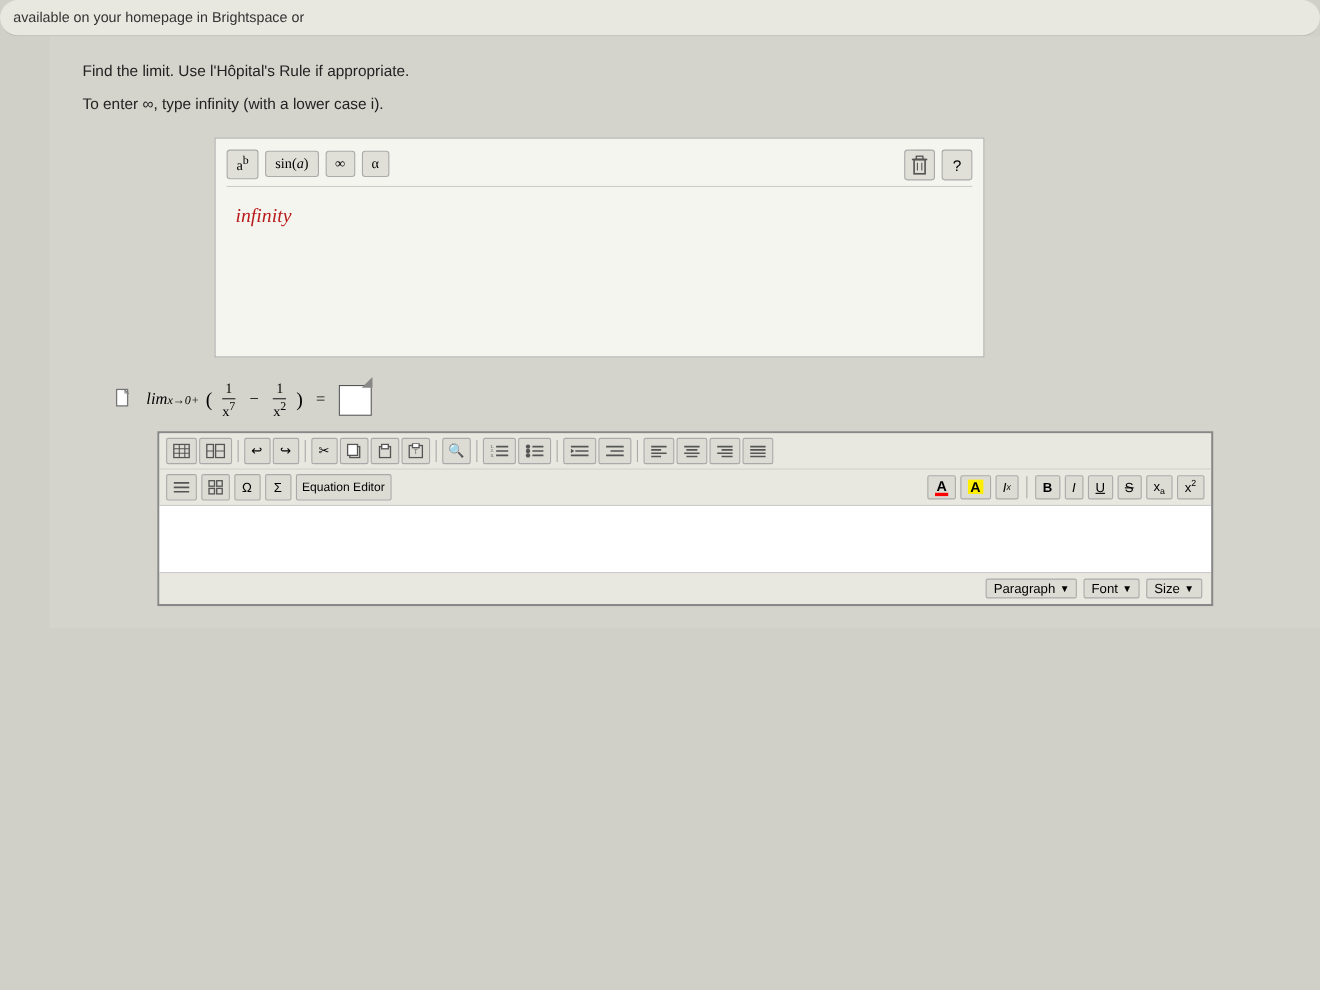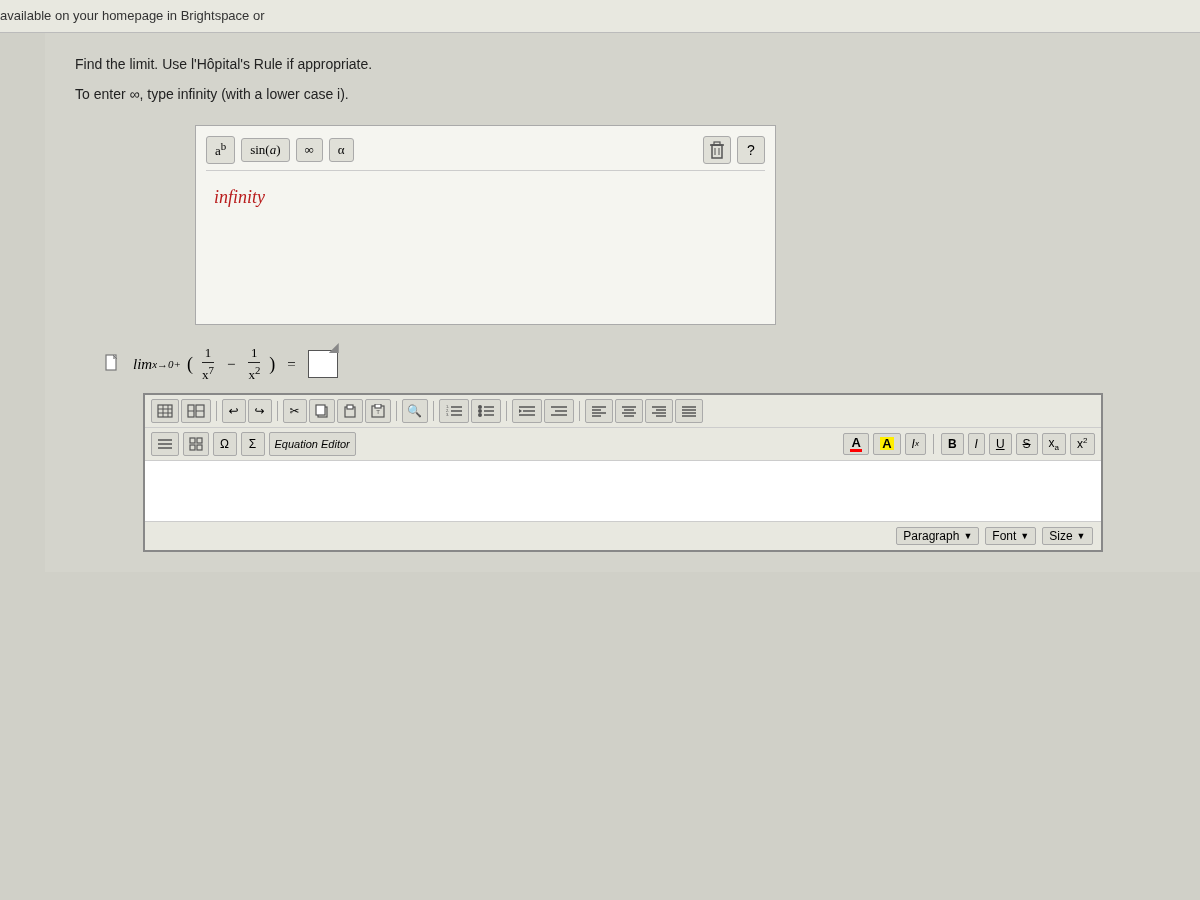--- a/index.html
+++ b/index.html
@@ -9,45 +9,46 @@
       background: #d0d0c8;
       width: 1200px;
       height: 900px;
       overflow: hidden;
       position: relative;
     }
 
     .top-bar {
       background: #e8e8e0;
       border-bottom: 1px solid #bbb;
-      padding: 6px 0;
+      padding: 6px 12px;
       font-size: 13px;
       color: #333;
       line-height: 1.5;
+      border-radius: 21px;
     }
 
     .main-content {
       padding: 20px 30px;
       background: #d4d4cc;
       margin-left: 45px;
     }
 
     .instructions {
       font-size: 14px;
       color: #222;
       margin-bottom: 8px;
       line-height: 1.6;
     }
 
     .math-input-area {
       background: #f5f5f0;
       border: 1px solid #aaa;
       margin: 20px 0 20px 120px;
       padding: 10px;
-      width: 581px;
+      width: 700px;
       min-height: 200px;
       position: relative;
     }
 
     .math-toolbar {
       display: flex;
       align-items: center;
       gap: 6px;
       margin-bottom: 8px;
       border-bottom: 1px solid #ccc;
@@ -511,21 +512,21 @@
         <svg width="14" height="14" viewBox="0 0 14 14">
           <rect x="1" y="1" width="5" height="5" fill="none" stroke="#555" stroke-width="1.2"></rect>
           <rect x="8" y="1" width="5" height="5" fill="none" stroke="#555" stroke-width="1.2"></rect>
           <rect x="1" y="8" width="5" height="5" fill="none" stroke="#555" stroke-width="1.2"></rect>
           <rect x="8" y="8" width="5" height="5" fill="none" stroke="#555" stroke-width="1.2"></rect>
         </svg>
       </button>
       <button class="tb-btn">Ω</button>
       <button class="tb-btn">Σ</button>
       <button class="tb-btn">
-        <span style="font-size:11px;font-style:italic;">Equation Editor</span>
+        <span style="font-size:11px;">Equation Editor</span>
       </button>
 
       <div style="margin-left: auto; display:flex; align-items:center; gap:4px;">
 
         <button class="format-btn">
           <div>
             <div style="font-size:13px; font-weight:bold; line-height:1;">A</div>
             <div style="height:3px; background:red; width:12px;"></div>
           </div>
         </button>

